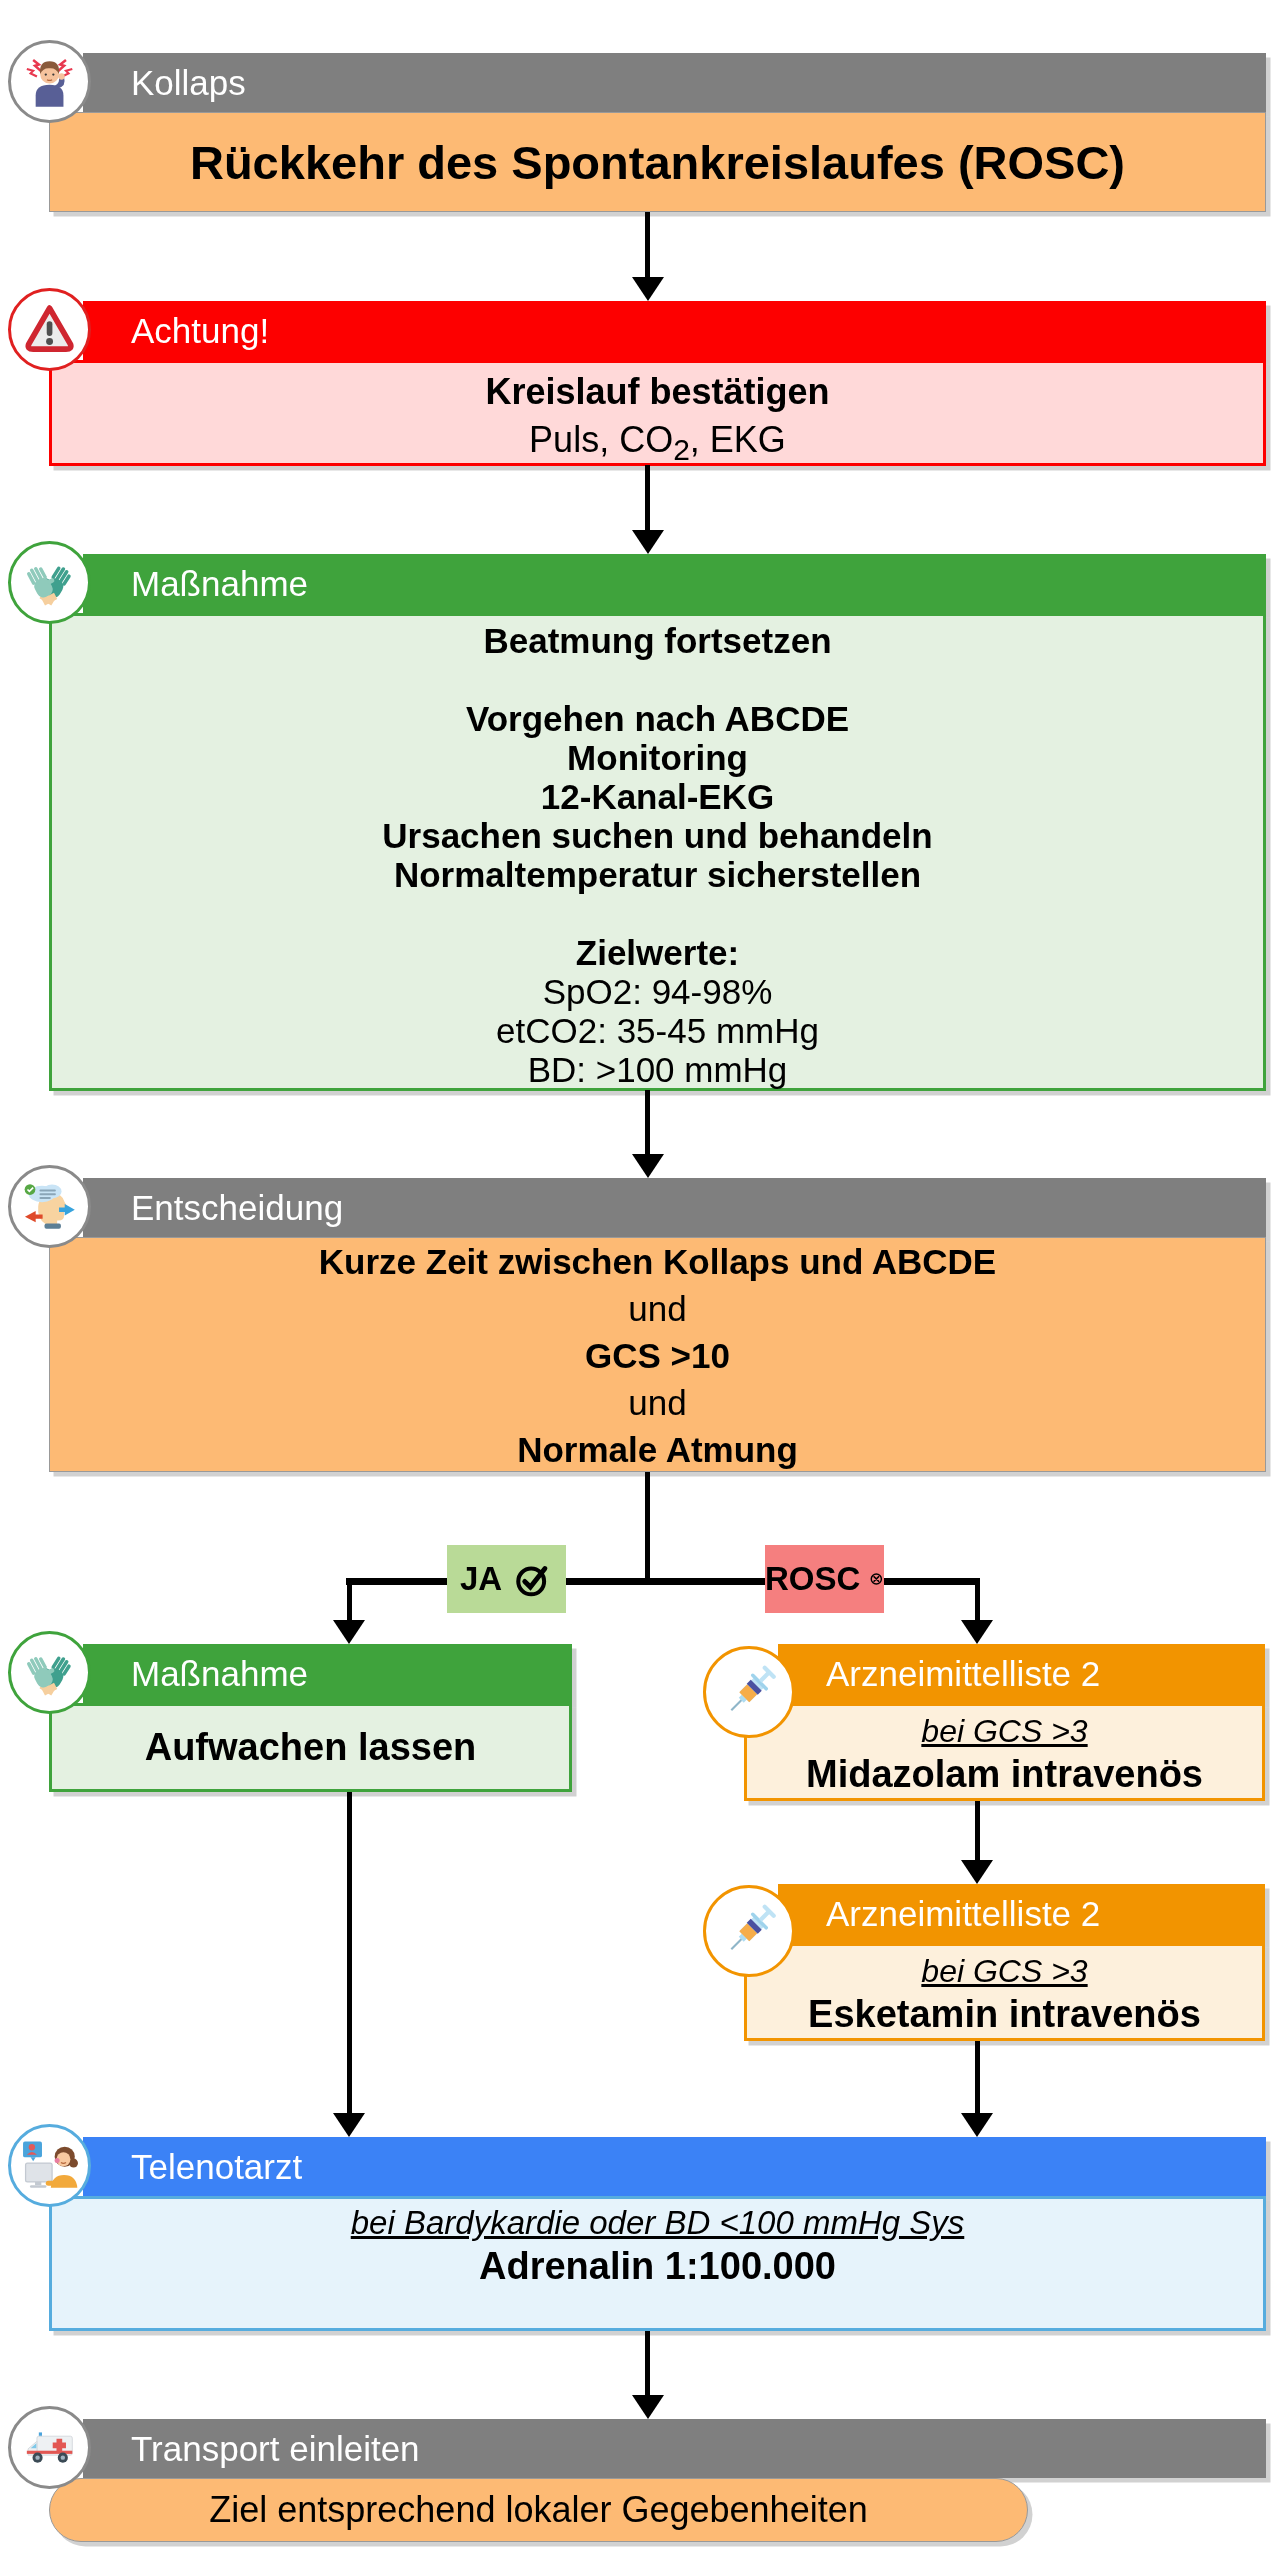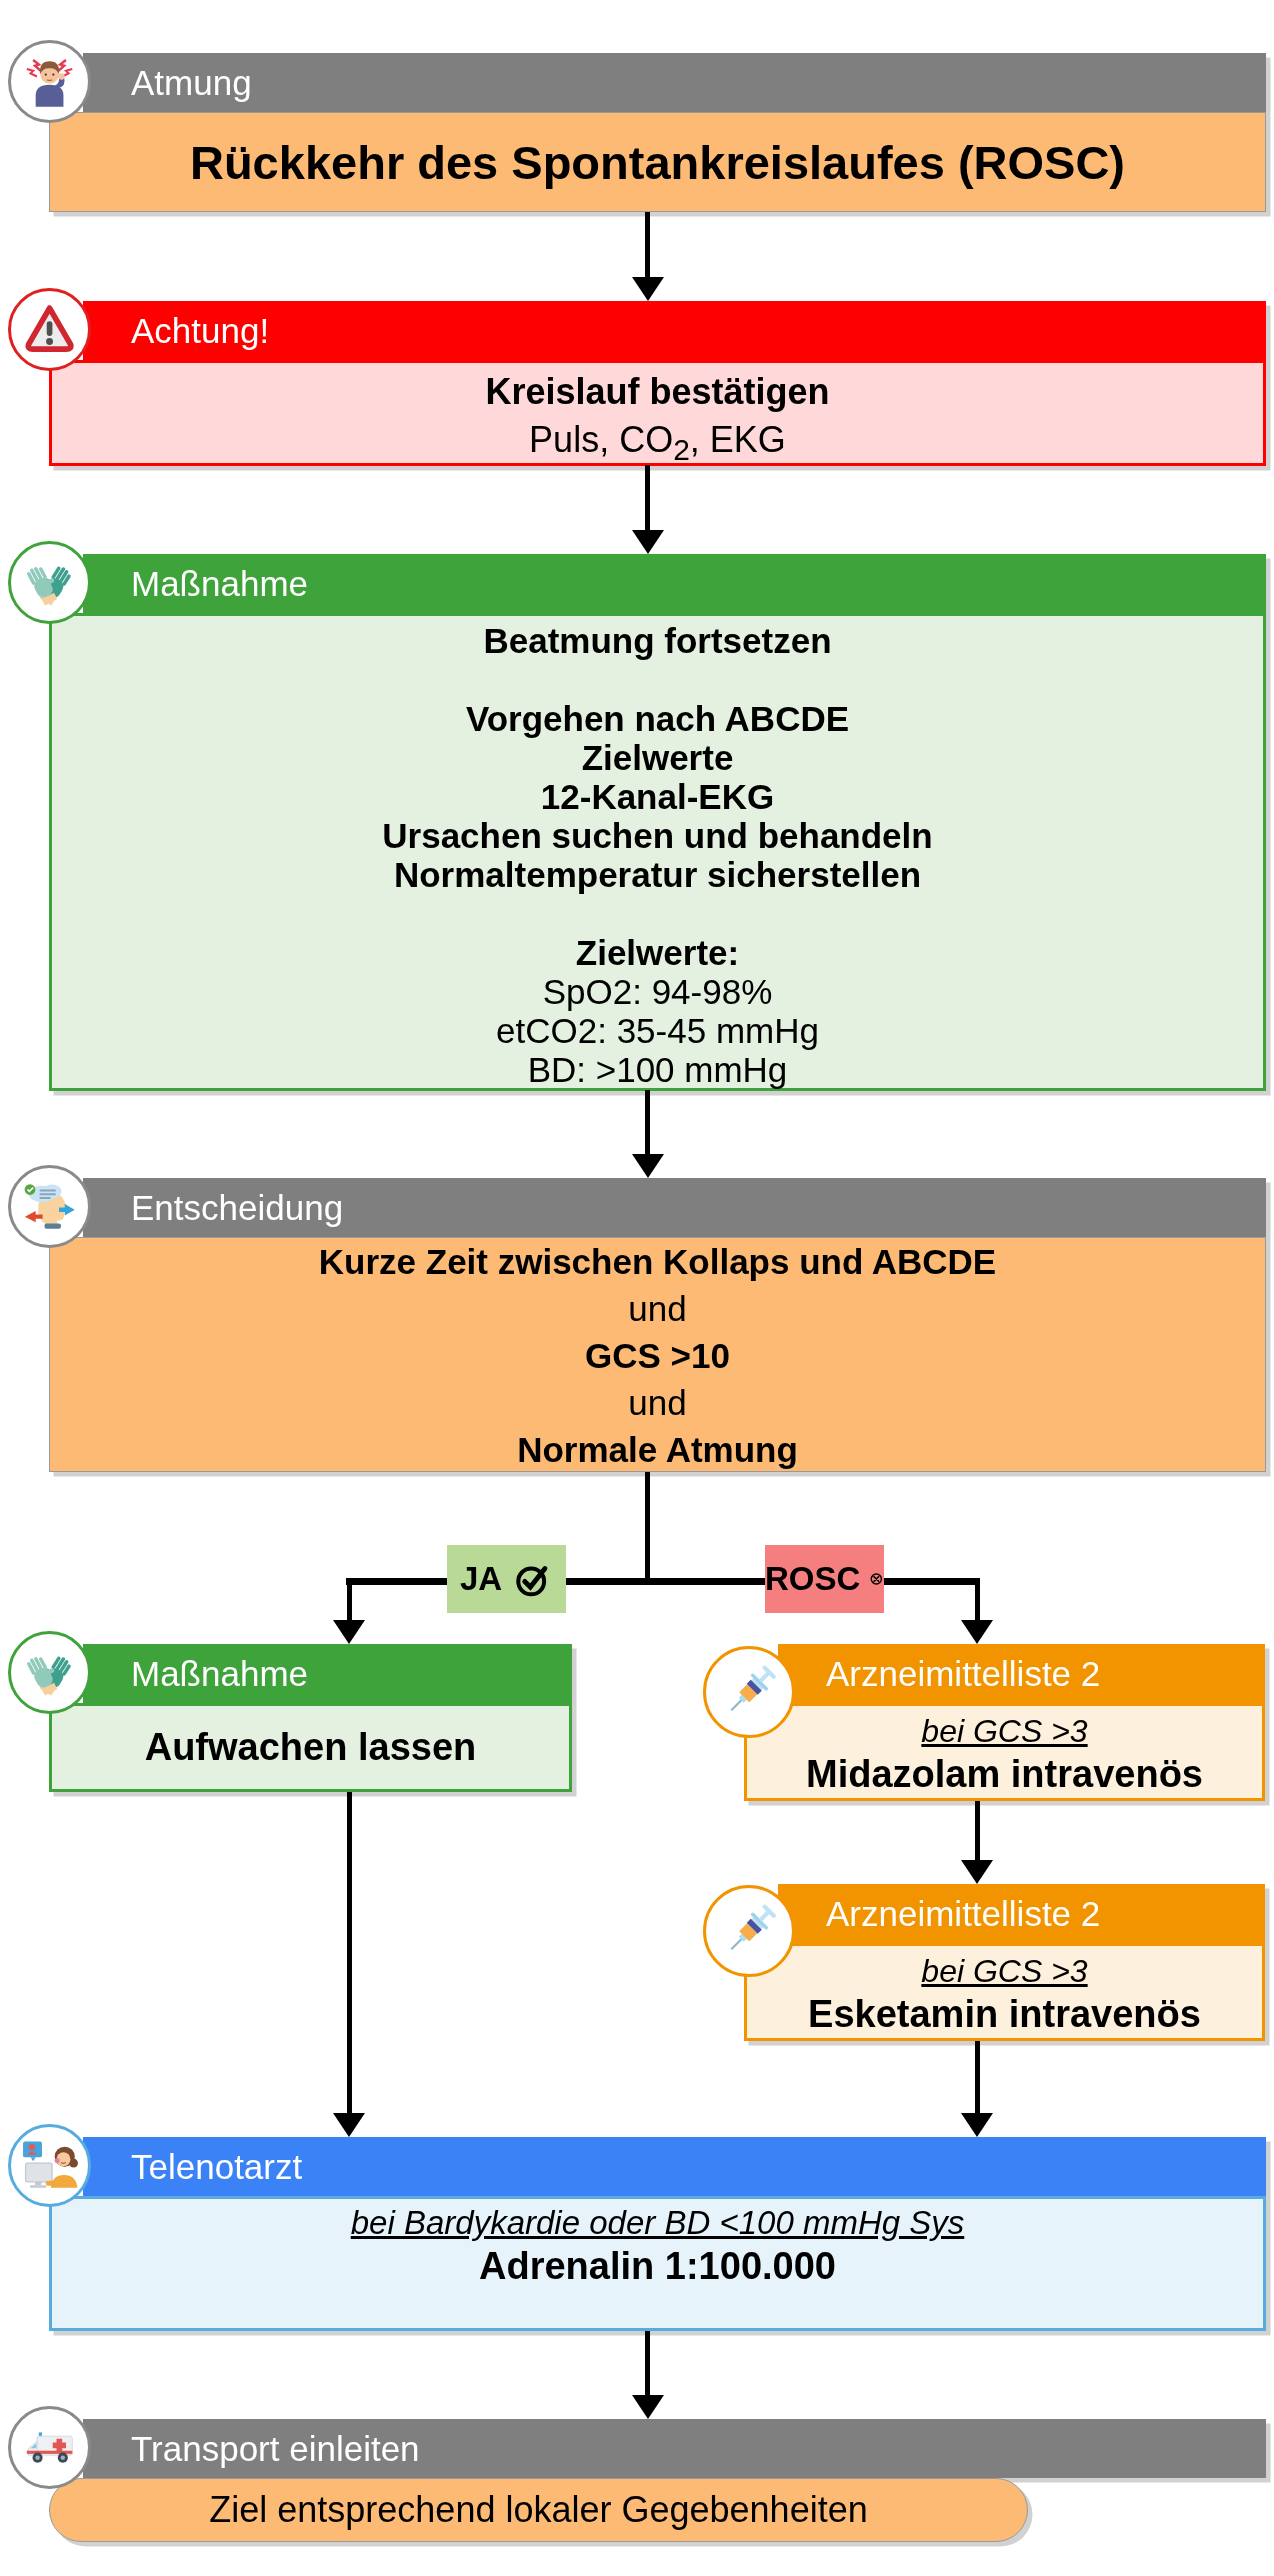--- a/index.html
+++ b/index.html
@@ -54,21 +54,21 @@
   .chip{position:absolute;height:68px;display:flex;align-items:center;justify-content:center;
         gap:9px;font-weight:700;font-size:33px;z-index:6;}
   .chip svg{width:42px;height:42px;}
 </style>
 </head>
 <body>
 
 <div class="canvas">
 
   <div class="hdr gray" style="left:83px;top:53px;width:1183px;">
-    <span>Atmung</span>
+    <span>Kollaps</span>
   </div>
   <div class="bodybox b-gray" style="left:49px;top:112px;width:1217px;height:100px;">
     <div class="title">Rückkehr des Spontankreislaufes (ROSC)</div>
   </div>
   <div class="icon-circle c-gray" style="left:7.6px;top:40px;">
     <svg viewBox="0 0 100 100">
       <path d="M24 16 L33 23 L27 25 L36 33" stroke="#e8384f" stroke-width="4" fill="none"></path>
       <path d="M14 30 L24 33 L20 37 L30 42" stroke="#e8384f" stroke-width="3.4" fill="none"></path>
       <path d="M76 16 L67 23 L73 25 L64 33" stroke="#e8384f" stroke-width="4" fill="none"></path>
       <path d="M86 30 L76 33 L80 37 L70 42" stroke="#e8384f" stroke-width="3.4" fill="none"></path>
@@ -104,21 +104,21 @@
   <div class="vline" style="left:645px;top:465px;height:66px;"></div>
   <div class="ahead" style="left:632px;top:530px;"></div>
 
   <div class="hdr green" style="left:83px;top:554px;width:1183px;">
     <span>Maßnahme</span>
   </div>
   <div class="bodybox b-green" style="left:49px;top:613px;width:1217px;height:478px;padding-top:4.5px;">
     <div class="m-line bl">Beatmung fortsetzen</div>
     <div class="m-line"></div>
     <div class="m-line bl">Vorgehen nach ABCDE</div>
-    <div class="m-line bl">Zielwerte</div>
+    <div class="m-line bl">Monitoring</div>
     <div class="m-line bl">12-Kanal-EKG</div>
     <div class="m-line bl">Ursachen suchen und behandeln</div>
     <div class="m-line bl">Normaltemperatur sicherstellen</div>
     <div class="m-line"></div>
     <div class="m-line bl">Zielwerte:</div>
     <div class="m-line rl">SpO2: 94-98%</div>
     <div class="m-line rl">etCO2: 35-45 mmHg</div>
     <div class="m-line rl">BD: &gt;100 mmHg</div>
   </div>
   <div class="icon-circle c-green" style="left:7.6px;top:541px;">

